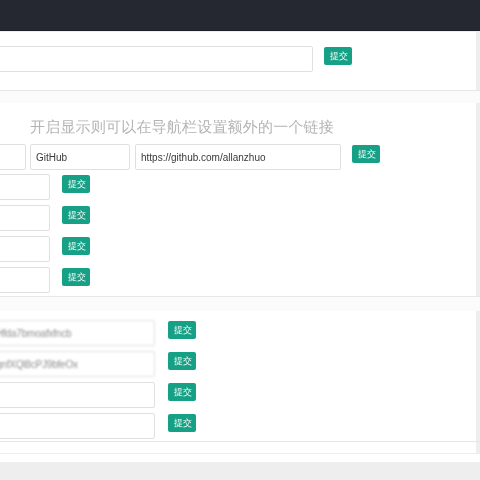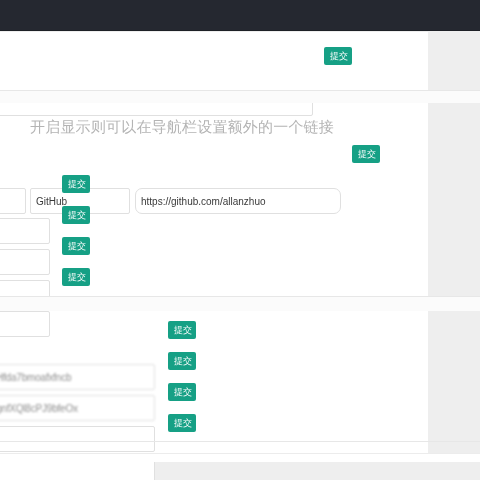--- a/index.html
+++ b/index.html
@@ -32,21 +32,21 @@
     background: #252830;
     border-bottom: 1px solid #1d2026;
     box-sizing: border-box;
   }
 
   
   .page-body {
     position: absolute;
     left: 0;
     top: 32px;
-    width: 428px;
+    width: 476px;
     height: 421px;
     background: #ffffff;
   }
 
   .panel-divider {
     position: absolute;
     left: 0;
     width: 480px;
     height: 1px;
     background: #e7e7e7;
@@ -73,21 +73,20 @@
     border: 1px solid #e0e0e0;
     border-radius: 2px;
     background: #ffffff;
     font-family: "Liberation Sans", sans-serif;
     font-size: 10px;
     line-height: 18px;
     color: #3a3a3a;
     outline: none;
     white-space: nowrap;
     overflow: hidden;
-    margin-top: 44px;
   }
 
   .form-control.blur-value {
     color: #8e8e8e;
     filter: blur(0.9px);
     letter-spacing: -0.2px;
   }
 
   .btn-submit {
     position: absolute;
@@ -140,21 +139,21 @@
     </div>
 
     <div class="panel-divider" style="top:58px;"></div>
     <div class="panel-gap" style="top:59px; height:12px;"></div>
 
     <div class="help-text" style="left:30px; top:86px;">开启显示则可以在导航栏设置额外的一个链接</div>
 
     <div class="form-row" style="left:0; top:112px; width:480px; height:24px;">
       <input class="form-control" type="text" style="left: -14px; top: 0px; width: 40px;" value="">
       <input class="form-control" type="text" style="left: 30px; top: 0px; width: 100px;" value="GitHub">
-      <input class="form-control" type="text" style="left: 135px; top: 0px; width: 206px; border-radius: 7px;" value="https://github.com/allanzhuo">
+      <input class="form-control" type="text" style="left: 135px; top: 0px; width: 206px;" value="https://github.com/allanzhuo">
       <button class="btn-submit" style="left:352px; top:1px; width:28px;">提交</button>
     </div>
 
     <div class="form-row" style="left:0; top:142px; width:480px; height:24px;">
       <input class="form-control" type="text" style="left: -12px; top: 0px; width: 62px;" value="">
       <button class="btn-submit" style="left:62px; top:1px; width:26px;">提交</button>
     </div>
 
     <div class="form-row" style="left:0; top:173px; width:480px; height:24px;">
       <input class="form-control" type="text" style="left: -12px; top: 0px; width: 62px;" value="">

